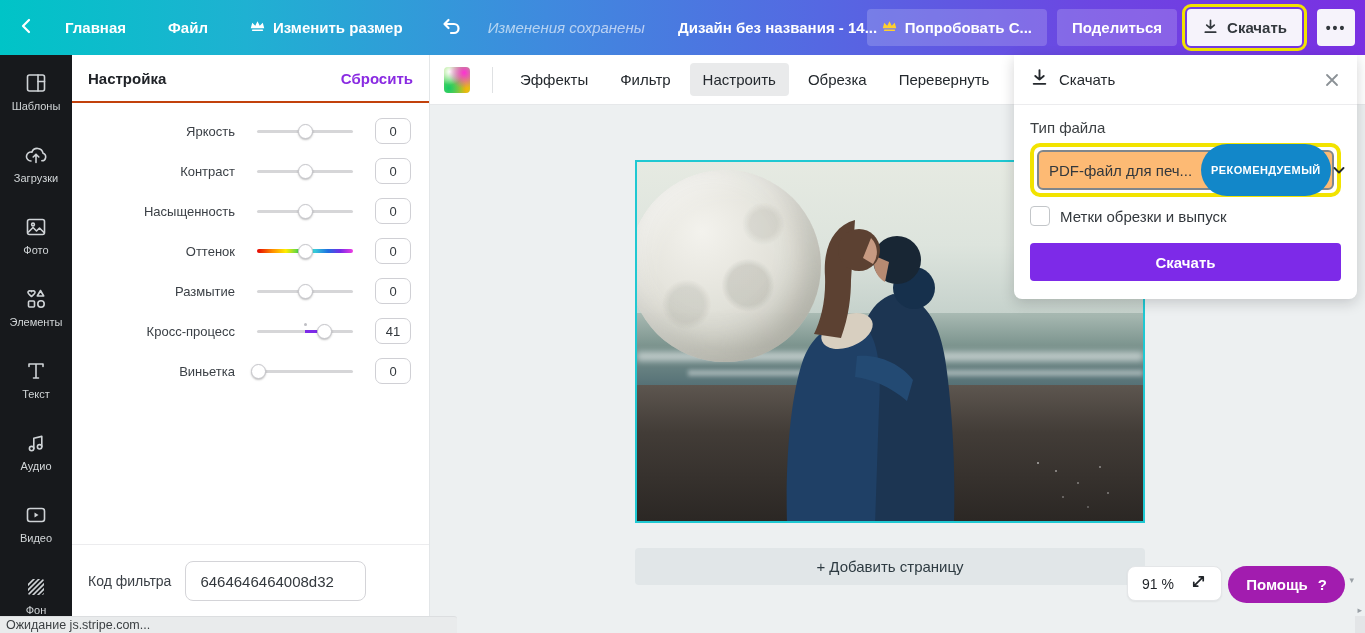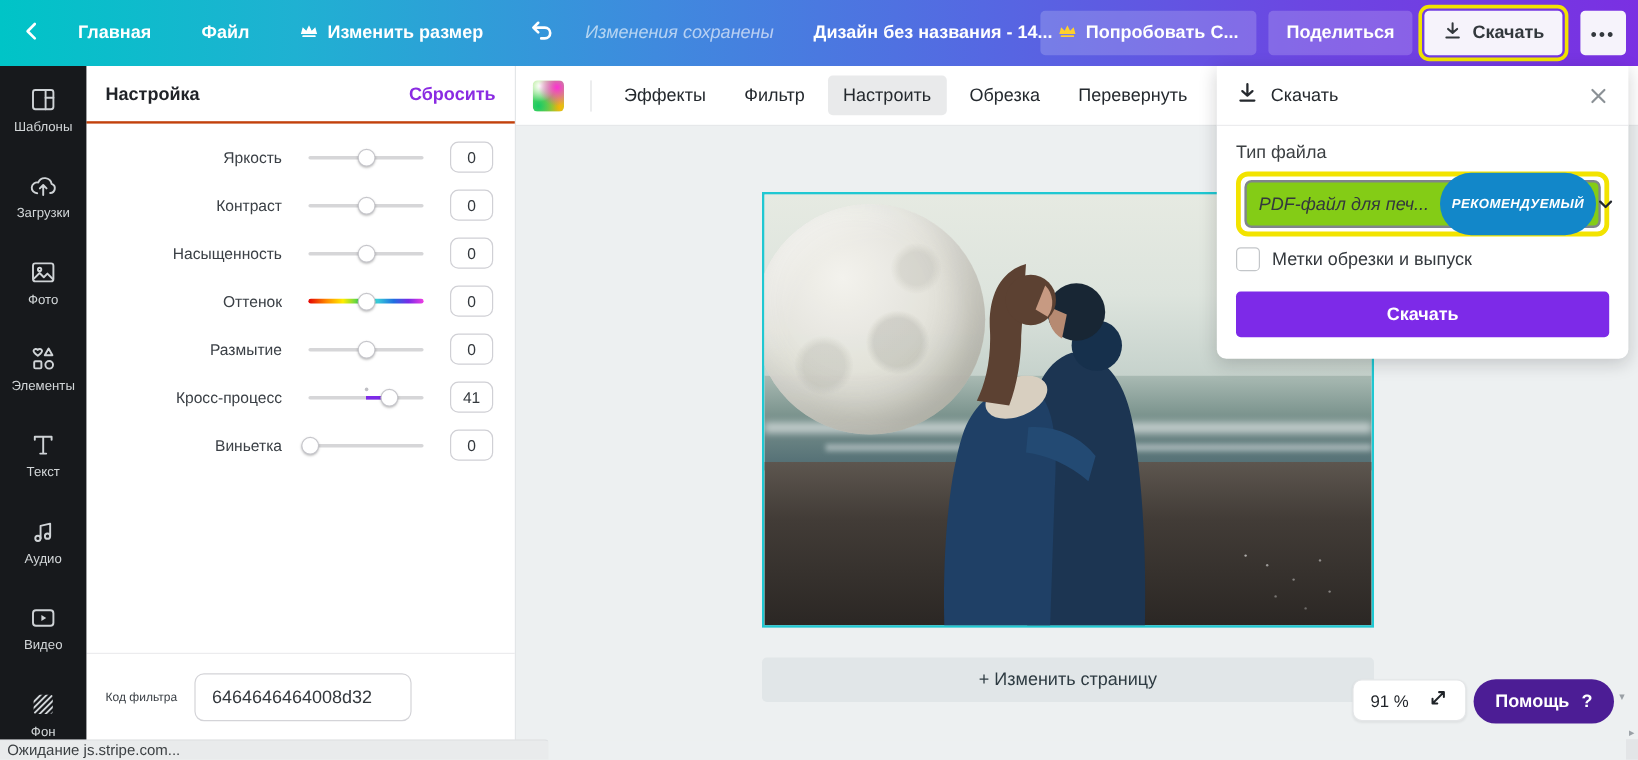--- a/index.html
+++ b/index.html
@@ -38,21 +38,21 @@
   .s-row { display:flex; align-items:center; height:40px; padding-right:18px; }
   .s-label { width:163px; text-align:right; font-size:13px; color:#3b4046; }
   .s-wrap { flex:1; margin:0 22px; position:relative; height:16px; }
   .s-track { position:absolute; left:0; right:0; top:6.5px; height:3px; background:#d6d6d8; border-radius:2px; }
   .s-track.rainbow { top:6px; height:4px; background:linear-gradient(90deg,#e40303,#ff8c00 16%,#ffed00 30%,#35d158 45%,#3ad9d9 58%,#1f6fe0 74%,#7a2ae8 87%,#ef3de2 100%); }
   .s-fill { position:absolute; top:6.5px; height:3px; background:#7d2ae8; }
   .s-dot { position:absolute; top:0; width:3px; height:3px; border-radius:50%; background:#bfbfc4; }
   .s-thumb { position:absolute; top:0.5px; width:15px; height:15px; border-radius:50%; background:#fff; border:1px solid #c6c6cb; box-shadow:0 1px 2px rgba(0,0,0,.25); cursor:pointer; }
   .s-val { width:36px; height:26px; border:1px solid #d0d0d5; border-radius:7px; display:flex; align-items:center; justify-content:center; font-size:13px; color:#33383d; cursor:text; }
   .panel-foot { position:absolute; left:0; bottom:0; width:100%; border-top:1px solid #ececee; padding:16px; display:flex; align-items:center; gap:14px; }
-  .pf-label { font-size:10px; color:#3b4046; }
+  .pf-label { font-size:14px; color:#3b4046; }
   .pf-input { width:181px; height:40px; border:1px solid #d4d4d8; border-radius:8px; font-size:15px; color:#33383d; padding:0 0 0 14px; font-family:"Liberation Sans",sans-serif; }
 
   
   .edit-toolbar { position:absolute; left:430px; top:55px; right:0; height:50px; background:#fff; border-bottom:1px solid #e6e8ea;
     display:flex; align-items:center; padding:0 14px; gap:6px; z-index:3; }
   .swatch { width:26px; height:26px; border-radius:4px; margin-right:8px; cursor:pointer;
     background: radial-gradient(circle at 78% 22%, #ff2fd4 0%, rgba(255,47,212,0) 55%),
                 radial-gradient(circle at 22% 18%, #ffffff 0%, rgba(255,255,255,0) 45%),
                 radial-gradient(circle at 18% 82%, #17c964 0%, rgba(23,201,100,0) 60%),
                 radial-gradient(circle at 80% 85%, #ffb300 0%, rgba(255,179,0,0) 60%),
@@ -81,33 +81,33 @@
                 radial-gradient(circle at 30% 70%, rgba(150,150,140,.22) 0 9%, transparent 13%),
                 radial-gradient(circle at 70% 28%, rgba(150,150,140,.2) 0 7%, transparent 11%); }
   .couple { position:absolute; left:122px; top:42px; width:220px; height:321px; }
 
   .add-page { position:absolute; left:205px; top:443px; width:510px; height:37px; background:#e1e6e8; border-radius:4px;
     display:flex; align-items:center; justify-content:center; font-size:15px; color:#2e3b42; cursor:pointer; }
 
   .zoom-box { position:absolute; right:143px; bottom:16px; height:35px; background:#fff; border:1px solid #e4e6e8; border-radius:8px;
     display:flex; align-items:center; gap:16px; padding:0 14px; box-shadow:0 1px 2px rgba(0,0,0,.06); }
   .zoom-val { font-size:14px; color:#1f2328; }
-  .help-btn { position:absolute; right:20px; bottom:14px; height:37px; border-radius:19px; background:#4c1d95; color:#fff;
+  .help-btn { position:absolute; right:20px; bottom:14px; height:37px; border-radius:19px; background:#a21caf; color:#fff;
     display:flex; align-items:center; gap:10px; padding:0 18px; font-size:15px; font-weight:700; cursor:pointer; }
 
   
   .dl-panel { position:absolute; right:8px; top:55px; width:343px; background:#fff; border-radius:0 0 8px 8px;
     box-shadow:0 4px 14px rgba(14,19,24,.18); z-index:40; }
   .dl-head { height:50px; display:flex; align-items:center; padding:0 16px; border-bottom:1px solid #ececee; }
   .dl-title { font-size:15px; color:#25292e; margin-left:10px; }
   .dl-close { margin-left:auto; cursor:pointer; display:flex; }
   .dl-body { padding:14px 16px 18px; }
   .dl-label { font-size:15px; color:#3c4043; margin-bottom:7px; }
   .hl-wrap { border:4px solid #f2e300; border-radius:10px; padding:3px; }
-  .dl-select { border:2px solid #80868b; border-radius:6px; height:40px; display:flex; align-items:center; padding:0 10px; cursor:pointer; background:#84cc16;font-style:italic; }
+  .dl-select { border:2px solid #80868b; border-radius:6px; height:40px; display:flex; align-items:center; padding:0 10px; cursor:pointer; background:#fdba74; }
   .dl-select-val { font-size:15px; color:#33383d; white-space:nowrap; }
   .dl-badge { margin-left:9px; background:#1287c9; color:#fff; font-size:11px; font-weight:700; letter-spacing:.4px;
     padding:20px 10px; border-radius:999px; white-space:nowrap; }
   .dl-chev { margin-left:auto; display:flex; }
   .dl-check-row { display:flex; align-items:center; gap:10px; margin-top:9px; cursor:pointer; }
   .dl-checkbox { width:20px; height:20px; border:1px solid #c3c6c9; border-radius:4px; background:#fff; flex:none; }
   .dl-check-label { font-size:15px; color:#33383d; }
   .dl-btn { margin-top:17px; height:38px; width:100%; background:#7d2ae8; border:none; border-radius:4px; color:#fff;
     font-size:15px; font-weight:700; cursor:pointer; font-family:"Liberation Sans",sans-serif; }
 
@@ -386,21 +386,21 @@
       <ellipse cx="88" cy="127" rx="27" ry="16" fill="#d8cfc0" transform="rotate(-22 88 127)"></ellipse>
 
       <path d="M96 16 C74 22 64 44 66 72 C67 96 62 116 55 130 L82 134 C90 112 92 92 92 76 Z" fill="#5c4132"></path>
       <circle cx="100" cy="46" r="21" fill="#5c4132"></circle>
       <path d="M112 34 a20 20 0 0 1 2 26 l-10 -6 Z" fill="#c79a82"></path>
 
       <path d="M98 152 C120 150 142 160 154 176 L148 197 C132 183 113 175 96 173 Z" fill="#234a73"></path>
     </svg>
   </div>
 
-  <div class="add-page">+ Изменить страницу</div>
+  <div class="add-page">+ Добавить страницу</div>
 
   <div class="zoom-box">
     <span class="zoom-val">91 %</span>
     <span>
       <svg width="17" height="17" viewBox="0 0 18 18">
           <path d="M4 14 L14 4 M4 14 v-4.2 M4 14 h4.2 M14 4 h-4.2 M14 4 v4.2" fill="none" stroke="#1f2328" stroke-width="1.8" stroke-linecap="round" stroke-linejoin="round"></path>
         </svg>
     </span>
   </div>
 

